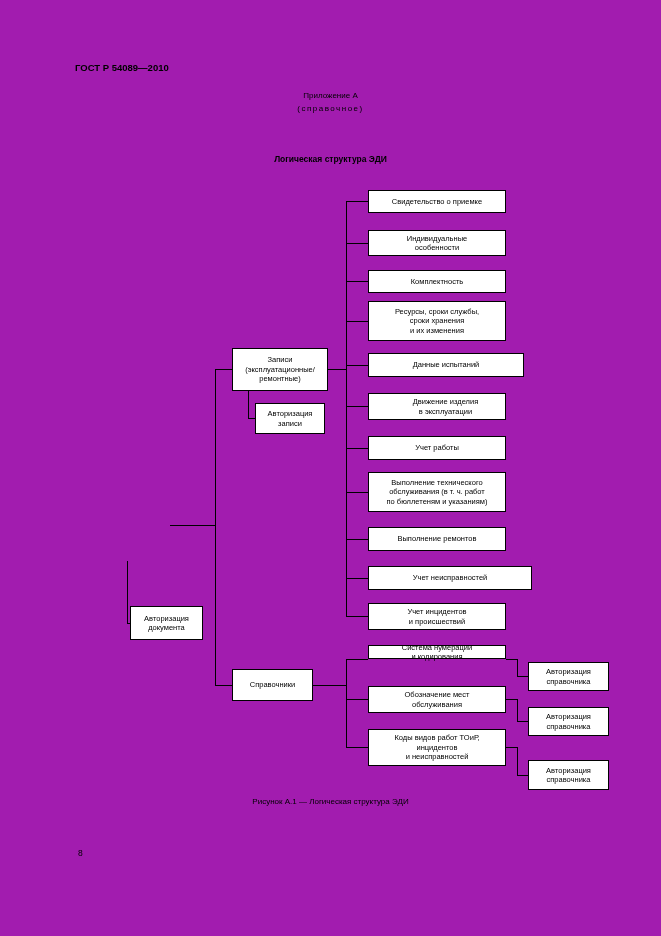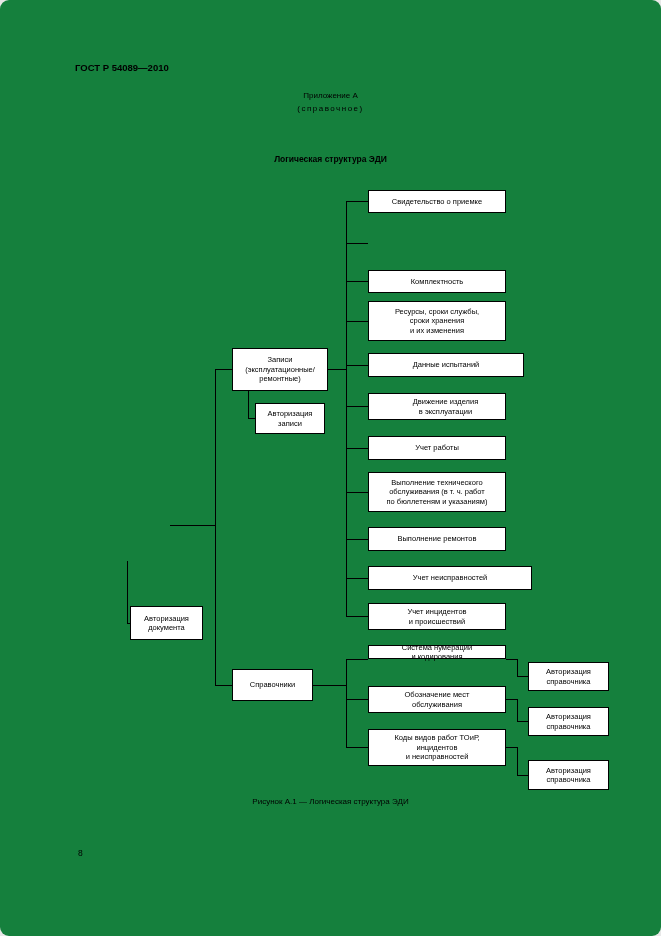--- a/index.html
+++ b/index.html
@@ -1,25 +1,24 @@
 <!DOCTYPE html>
 <html><head>
 <meta charset="utf-8">
 <style>
   html, body { margin: 0; padding: 0; background: #e8e8e8; }
   .page {
     position: relative;
     width: 661px;
     height: 936px;
     margin: 0 auto;
-    background: #15803d;
+    background: #a21caf;
     font-family: "Liberation Sans", sans-serif;
     color: #000;
     overflow: hidden;
-    border-radius: 9px;
   }
   .doc-header {
     position: absolute;
     left: 75px; top: 62px;
     font-size: 9.5px;
     font-weight: bold;
   }
   .centered {
     position: absolute;
     left: 0; width: 661px;
@@ -107,20 +106,22 @@
 документа</div>
 
   <div class="box" style="left:232px; top:348px; width:96px; height:43px;">Записи
 (эксплуатационные/
 ремонтные)</div>
   <div class="box" style="left:255px; top:403px; width:70px; height:31px;">Авторизация
 записи</div>
   <div class="box" style="left:368px; top:190px; width:138px; height:23px;">Свидетельство о приемке</div>
 
   <div class="box" style="left:232px; top:669px; width:81px; height:32px;">Справочники</div>
+  <div class="box" style="left:368px; top:230px; width:138px; height:26px;">Индивидуальные
+особенности</div>
   <div class="box" style="left:368px; top:270px; width:138px; height:23px;">Комплектность</div>
   <div class="box" style="left:368px; top:301px; width:138px; height:40px;">Ресурсы, сроки службы,
 сроки хранения
 и их изменения</div>
   <div class="box" style="left:368px; top:353px; width:156px; height:24px;">Данные испытаний</div>
   <div class="box" style="left:368px; top:393px; width:138px; height:27px;padding-left:19px;">Движение изделия
 в эксплуатации</div>
   <div class="box" style="left:368px; top:436px; width:138px; height:24px;">Учет работы</div>
   <div class="box" style="left:368px; top:472px; width:138px; height:40px;">Выполнение технического
 обслуживания (в т. ч. работ

